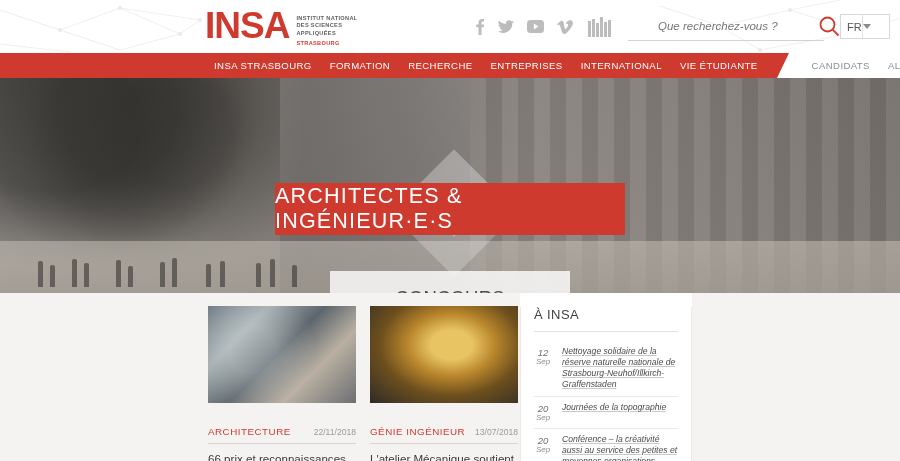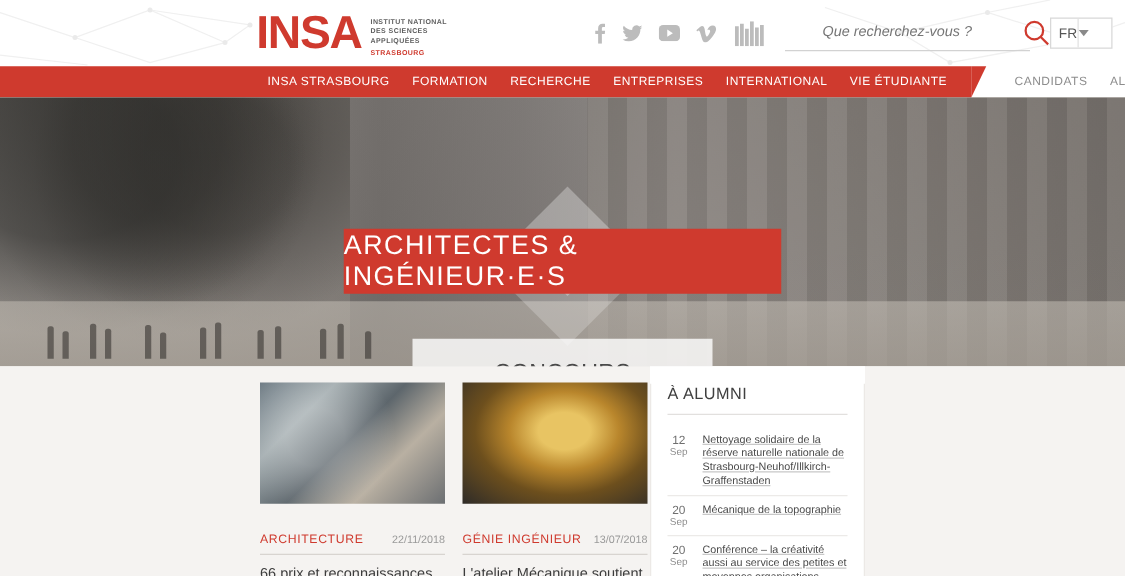--- a/index.html
+++ b/index.html
@@ -310,20 +310,21 @@
     font-weight: normal;
     letter-spacing: .4px;
     padding-bottom: 9px;
     border-bottom: 1px solid #e2e0de;
   }
   .event {
     display: flex;
     gap: 10px;
     padding: 5px 0 6px 0;
     border-bottom: 1px solid #eceaE8;
+    font-style: italic;
   }
   .event:last-child { border-bottom: 0; }
   .ev-date {
     width: 18px; text-align: center; flex: 0 0 18px;
     color: #8d8d8d; font-size: 8px; line-height: 9px; padding-top: 2px;
   }
   .ev-date b { display: block; font-size: 9.5px; color: #6f6f6f; font-weight: normal; }
   .ev-title {
     font-size: 8.6px; line-height: 11px; color: #4a4a4a;
     text-decoration: underline; text-decoration-color: #c8c8c8;
@@ -497,36 +498,36 @@
       <div class="card-title">
         <span>L'atelier Mécanique soutient les BLEUS</span>
         <span class="arrow">⟶</span>
       </div>
     </article>
   </div>
 
   <aside class="agenda">
     <div class="sideline"></div>
     <div class="rightline"></div>
-    <h3>À ALUMNI</h3>
+    <h3>À INSA</h3>
 
     <div class="event">
       <div class="ev-date">
         <b>12</b>
         <span>Sep</span>
       </div>
       <div class="ev-title">Nettoyage solidaire de la réserve naturelle nationale de Strasbourg-Neuhof/Illkirch-Graffenstaden</div>
     </div>
 
     <div class="event">
       <div class="ev-date">
         <b>20</b>
         <span>Sep</span>
       </div>
-      <div class="ev-title">Mécanique de la topographie</div>
+      <div class="ev-title">Journées de la topographie</div>
     </div>
 
     <div class="event">
       <div class="ev-date">
         <b>20</b>
         <span>Sep</span>
       </div>
       <div class="ev-title">Conférence – la créativité aussi au service des petites et moyennes organisations</div>
     </div>
   </aside>

